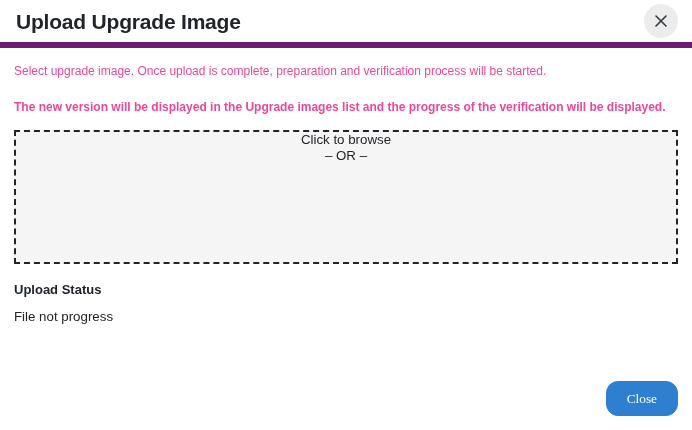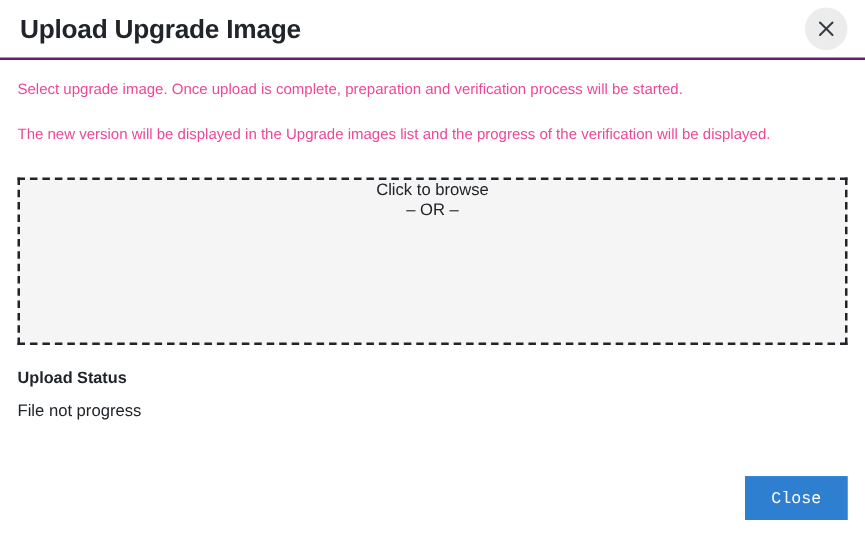--- a/index.html
+++ b/index.html
@@ -21,21 +21,21 @@
     box-sizing: border-box;
     display: flex;
     flex-direction: column;
     background: #ffffff;
   }
   
   .dialog-header {
     position: relative;
     height: 48px;
     flex: 0 0 48px;
-    border-bottom: 2px solid #701a75;
+    border-bottom: 6px solid #701a75;
     display: flex;
     align-items: center;
     padding: 0 16px;
     box-sizing: border-box;
   }
   .dialog-title {
     font-size: 21px;
     font-weight: bold;
     letter-spacing: -0.2px;
     color: #212529;
@@ -66,21 +66,22 @@
     padding: 14px 14px 0 14px;
     box-sizing: border-box;
   }
   .desc {
     font-size: 12px;
     line-height: 1.5;
     color: #ec4899;
     margin: 0 0 18px 0;
   }
   .desc.second {
-    margin-bottom: 26px;
+    margin-bottom: 14px;
+    font-weight: bold;
   }
   .dropzone {
     border: 2px dashed #212529;
     background: #f5f5f5;
     height: 134px;
     box-sizing: border-box;
     display: flex;
     flex-direction: column;
     align-items: center;
     justify-content: flex-start;
@@ -108,24 +109,24 @@
     flex: 0 0 auto;
     padding: 0 14px 14px 14px;
     display: flex;
     justify-content: flex-end;
     align-items: center;
   }
   .btn-close {
     background: #2f7fd1;
     border: 1px solid #2f7fd1;
     color: #ffffff;
-    font-family: Liberation Mono, monospace;
+    font-family: Liberation Serif, serif;
     font-size: 13.3px;
     padding: 8px 20px;
-    border-radius: 0;
+    border-radius: 12px;
     cursor: pointer;
     line-height: 1.3;
   }
 </style>
 </head>
 <body>
 
 <div class="dialog">
 
   <div class="dialog-header">

